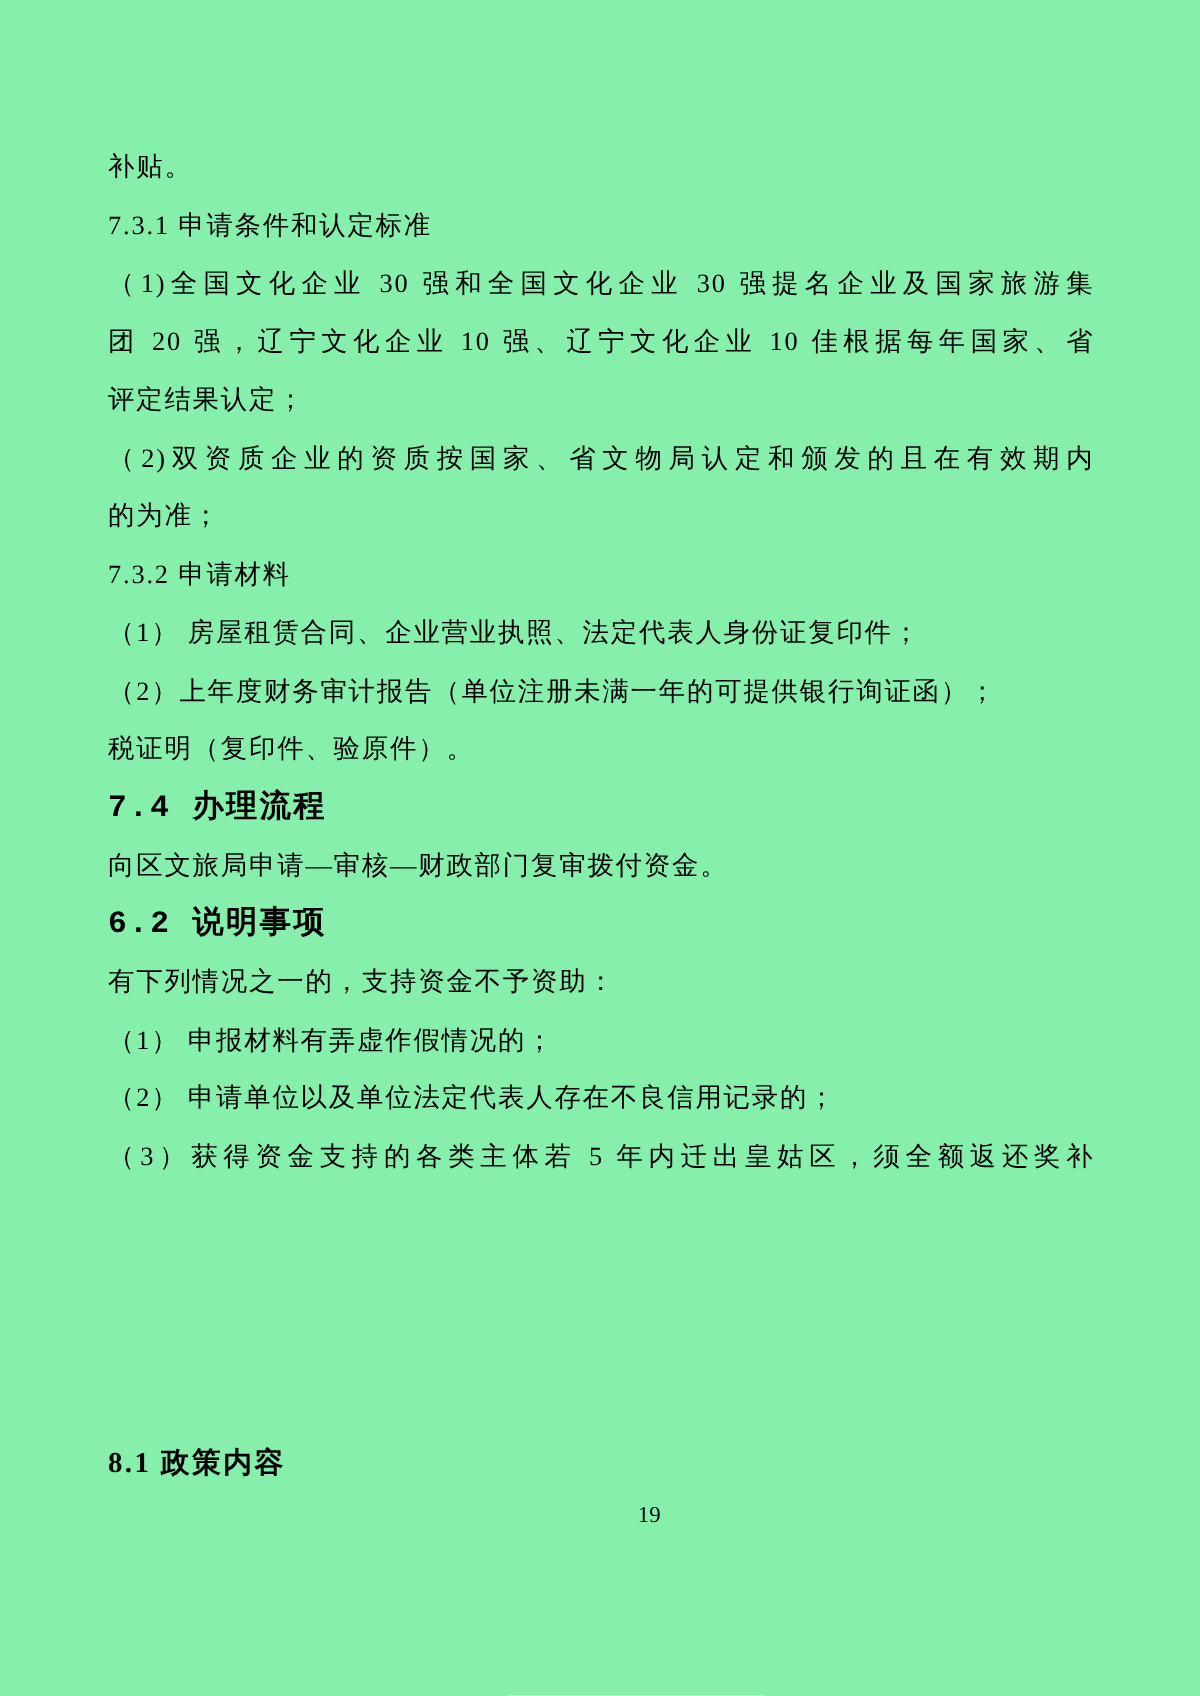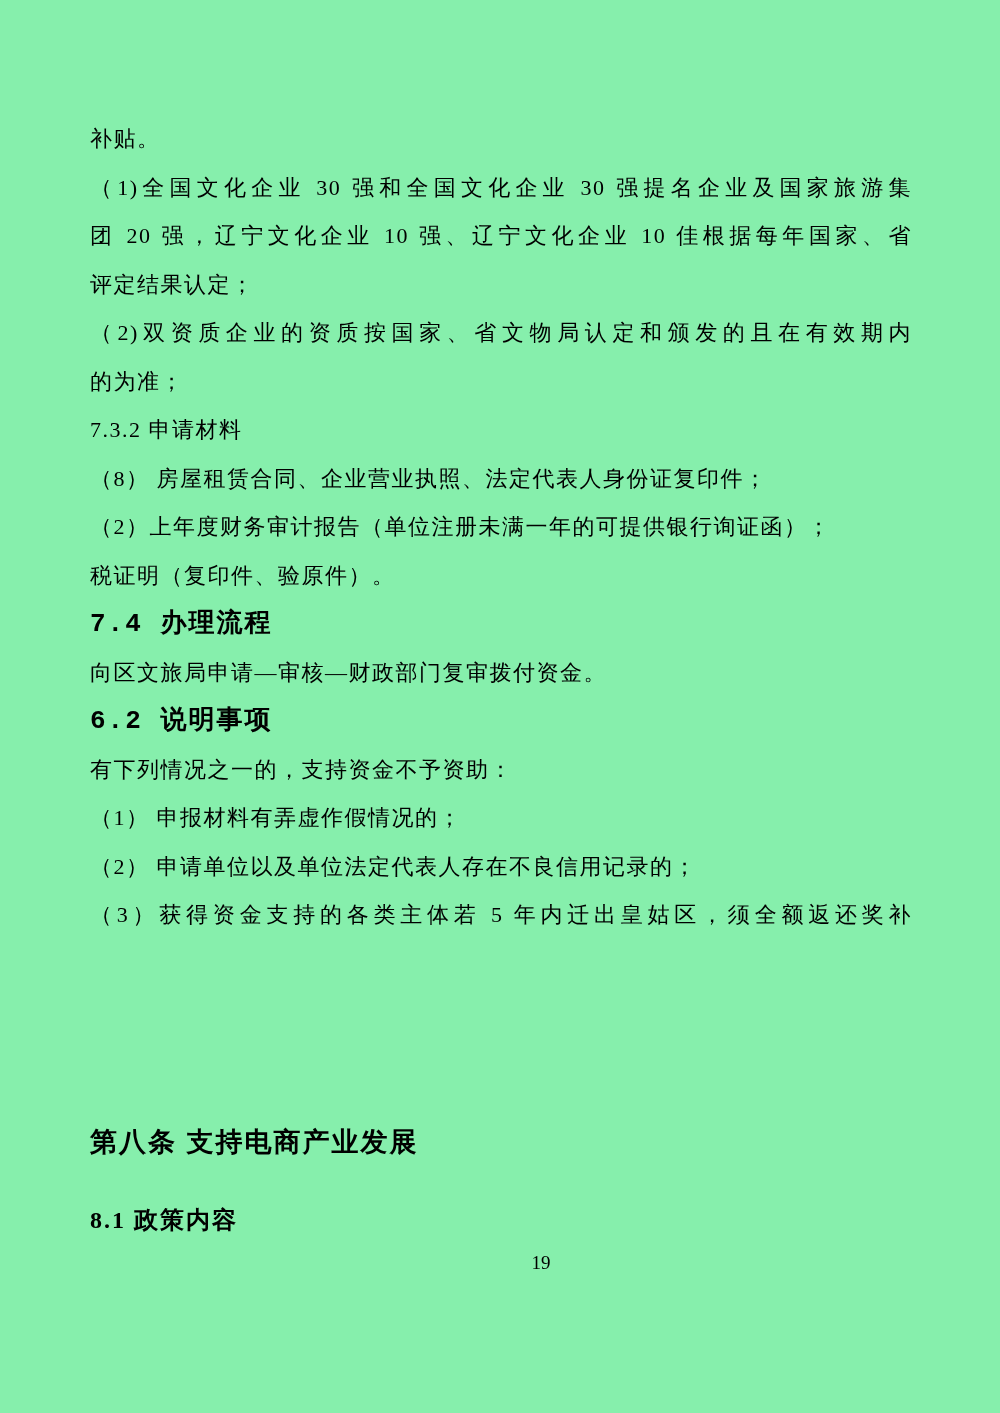--- a/index.html
+++ b/index.html
@@ -71,34 +71,34 @@
     color: #000000;
     padding-left: 41px;
   }
 </style>
 </head>
 <body>
 
 <div class="page">
   <div class="content">
     <div class="line">补贴。</div>
+    <div class="line">7.3.1 申请条件和认定标准</div>
     <div class="line justify">（1)全国文化企业 30 强和全国文化企业 30 强提名企业及国家旅游集</div>
     <div class="line justify">团 20 强，辽宁文化企业 10 强、辽宁文化企业 10 佳根据每年国家、省</div>
     <div class="line">评定结果认定；</div>
     <div class="line justify">（2)双资质企业的资质按国家、省文物局认定和颁发的且在有效期内</div>
     <div class="line">的为准；</div>
     <div class="line">7.3.2 申请材料</div>
-    <div class="line">（8） 房屋租赁合同、企业营业执照、法定代表人身份证复印件；</div>
+    <div class="line">（1） 房屋租赁合同、企业营业执照、法定代表人身份证复印件；</div>
     <div class="line">（2）上年度财务审计报告（单位注册未满一年的可提供银行询证函）；</div>
     <div class="line">税证明（复印件、验原件）。</div>
     <div class="line heading-bold">7.4 办理流程</div>
     <div class="line">向区文旅局申请—审核—财政部门复审拨付资金。</div>
     <div class="line heading-bold">6.2 说明事项</div>
     <div class="line">有下列情况之一的，支持资金不予资助：</div>
     <div class="line">（1） 申报材料有弄虚作假情况的；</div>
     <div class="line">（2） 申请单位以及单位法定代表人存在不良信用记录的；</div>
     <div class="line justify">（3）获得资金支持的各类主体若 5 年内迁出皇姑区，须全额返还奖补</div>
   </div>
 
-  <div class="chapter-heading">第八条 支持电商产业发展</div>
   <div class="section-heading">8.1 政策内容</div>
   <div class="page-number">19</div>
 </div>
 
 </body></html>

